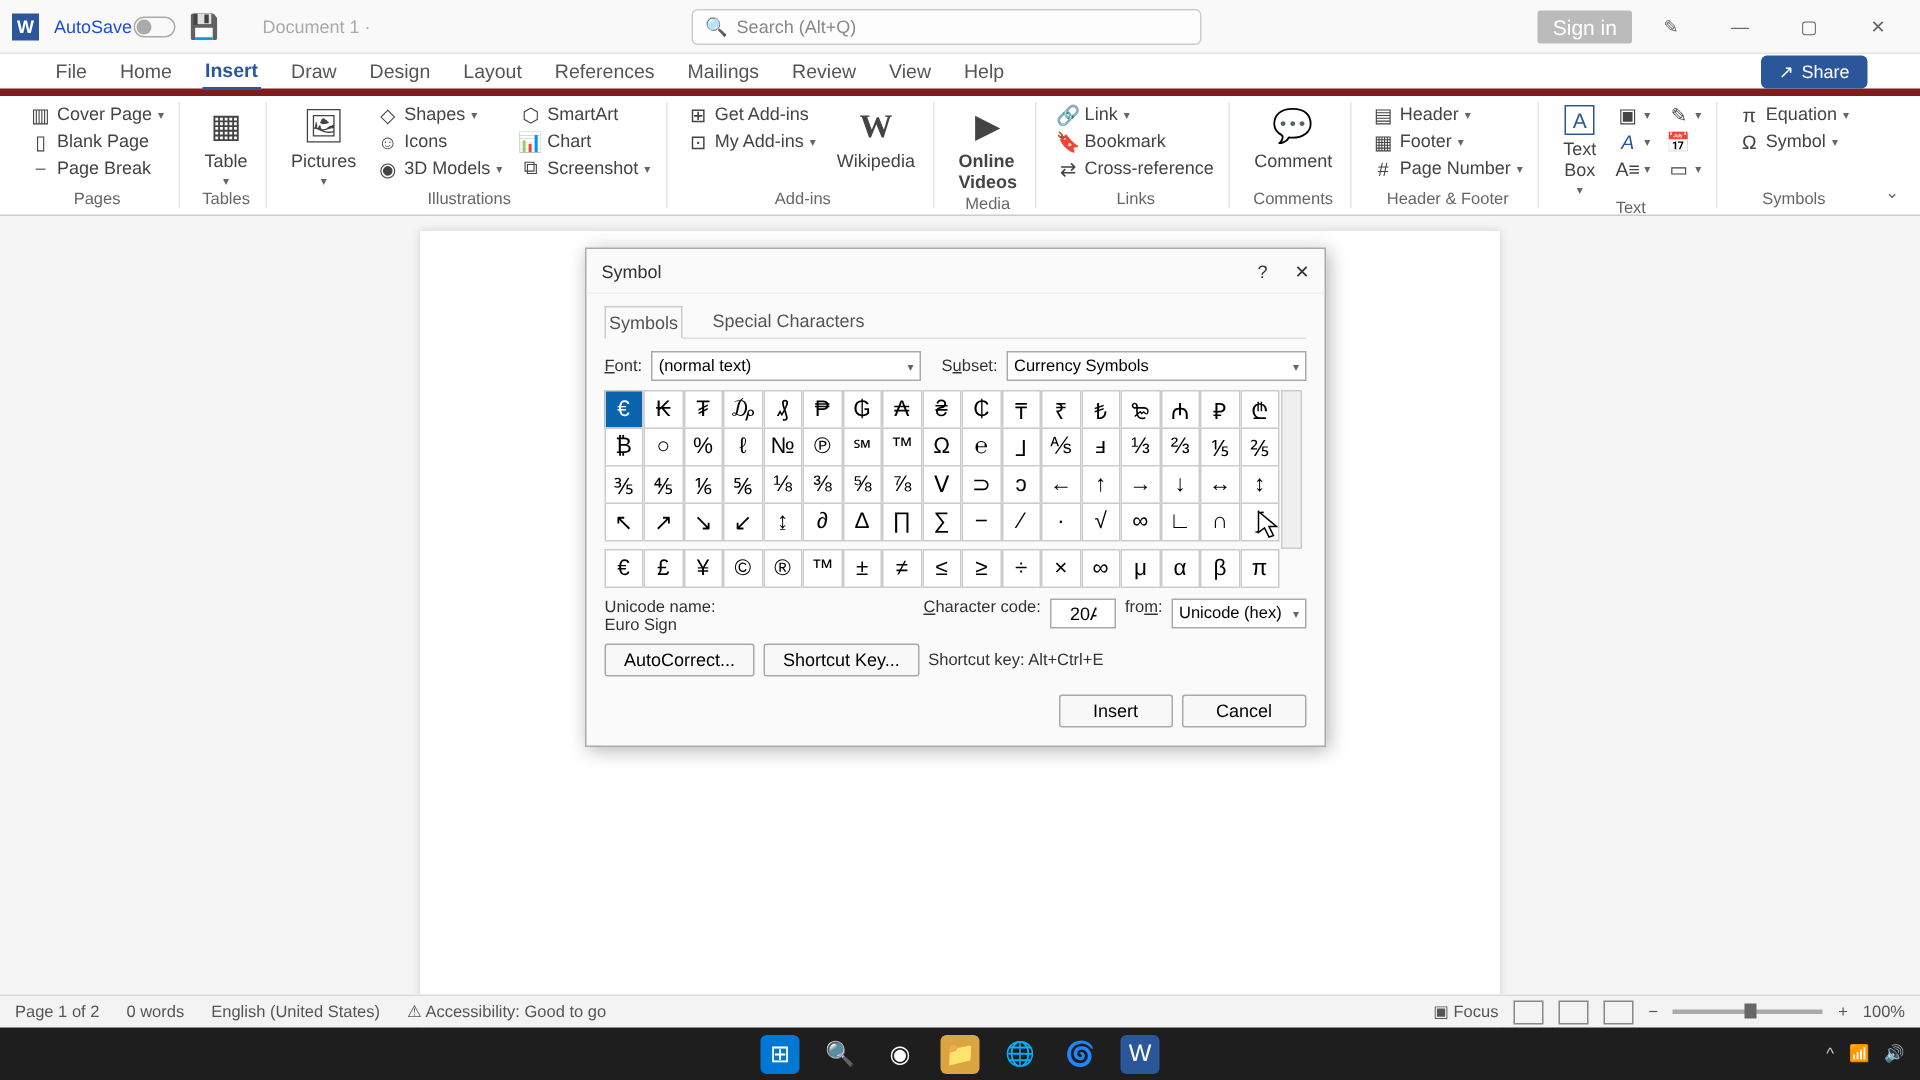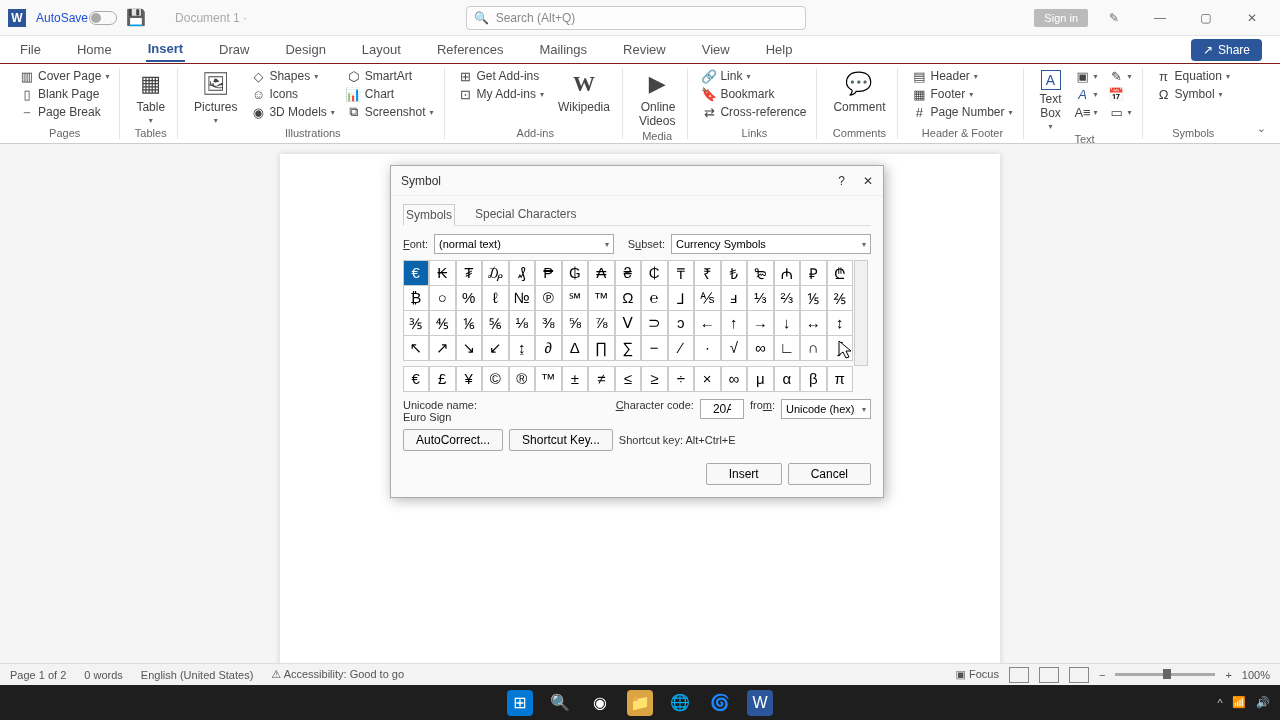--- a/index.html
+++ b/index.html
@@ -8,25 +8,25 @@
 
 .titlebar { height: 36px; background: #f9f9f9; display: flex; align-items: center; gap: 10px; padding: 0 8px; border-bottom: 1px solid #e5e5e5; }
 .titlebar .logo { width: 18px; height: 18px; background: #2b579a; display:flex; align-items:center; justify-content:center; color:#fff; font-size:12px; font-weight:bold; }
 .titlebar .autosave { font-size: 12px; color: #1d4ed8; display:flex; gap:1px; }
 .titlebar .switch { width:28px; height:14px; border:1px solid #aaa; border-radius:8px; position:relative; }
 .titlebar .switch::after { content:""; width:10px; height:10px; background:#aaa; border-radius:50%; position:absolute; top:1px; left:1px;}
 .titlebar .save-icon { width:18px; height:18px; display:flex; align-items:center; justify-content:center; color:#6b2f8e; font-size:16px;}
 .titlebar .docname { font-size: 12px; color: #aaa; margin-left: 20px;}
 .titlebar .search { margin-left:auto; margin-right:auto; width:340px; height:24px; border:1px solid #ccc; border-radius:4px; background:#fdfdfd; display:flex; align-items:center; padding:0 8px; gap:6px; color:#888; font-size:12px;}
 .titlebar .rbtns { display:flex; align-items:center; gap:6px; margin-left:10px;}
-.titlebar .signin { background:#bbb; color:#fff; font-size:11px; padding:3px 10px; border-radius:2px;}
+.titlebar .signin { background:#bbb; color:#fff; font-size:14px; padding:3px 10px; border-radius:2px;}
 .titlebar .winbtn { width:40px; height:28px; display:flex; align-items:center; justify-content:center; color:#666; font-size:12px;}
 
 
-.tabs { height:28px; background:#fff; display:flex; align-items:center; gap:32px; padding:0 18px; border-bottom:1px solid #7f1d1d;}
+.tabs { height:28px; background:#fff; display:flex; align-items:center; gap:18px; padding:0 35px; border-bottom:5px solid #7f1d1d;}
 .tabs .tab { font-size:13px; color:#555; cursor:pointer; padding:4px 2px;}
 .tabs .tab.active { color:#2b579a; font-weight:600; border-bottom:2px solid #2b579a;}
 .tabs .share { margin-left:auto; background:#2b579a; color:#fff; font-size:12px; padding:4px 12px; border-radius:4px; display:flex; align-items:center; gap:5px;}
 
 
 .ribbon { height:80px; background:#fff; border-bottom:1px solid #ccc; display:flex; padding:4px 10px; gap:4px;}
 .group { border-right:1px solid #e5e5e5; padding:0 8px; display:flex; flex-direction:column;}
 .group-body { display:flex; gap:8px; flex:1; align-items:flex-start;}
 .group-label { font-size:11px; color:#666; text-align:center;}
 .vstack { display:flex; flex-direction:column; gap:2px;}
@@ -202,21 +202,21 @@
           <span class="ic" style="font-family:serif;font-weight:bold;">W</span>
           <span>Wikipedia</span>
         </div>
     </div>
     <div class="group-label">Add-ins</div>
   </div>
   <div class="group">
     <div class="group-body">
         <div class="btn-lg">
           <span class="ic">▶</span>
-          <span style="white-space:pre;text-align:right;">Online
+          <span style="white-space:pre;text-align:left;font-weight:bold;">Online
 Videos</span>
         </div>
       </div>
     <div class="group-label">Media</div>
   </div>
   <div class="group">
     <div class="group-body">
         <div class="vstack">
       <div class="btn-sm">
             <span class="ic">🔗</span>

